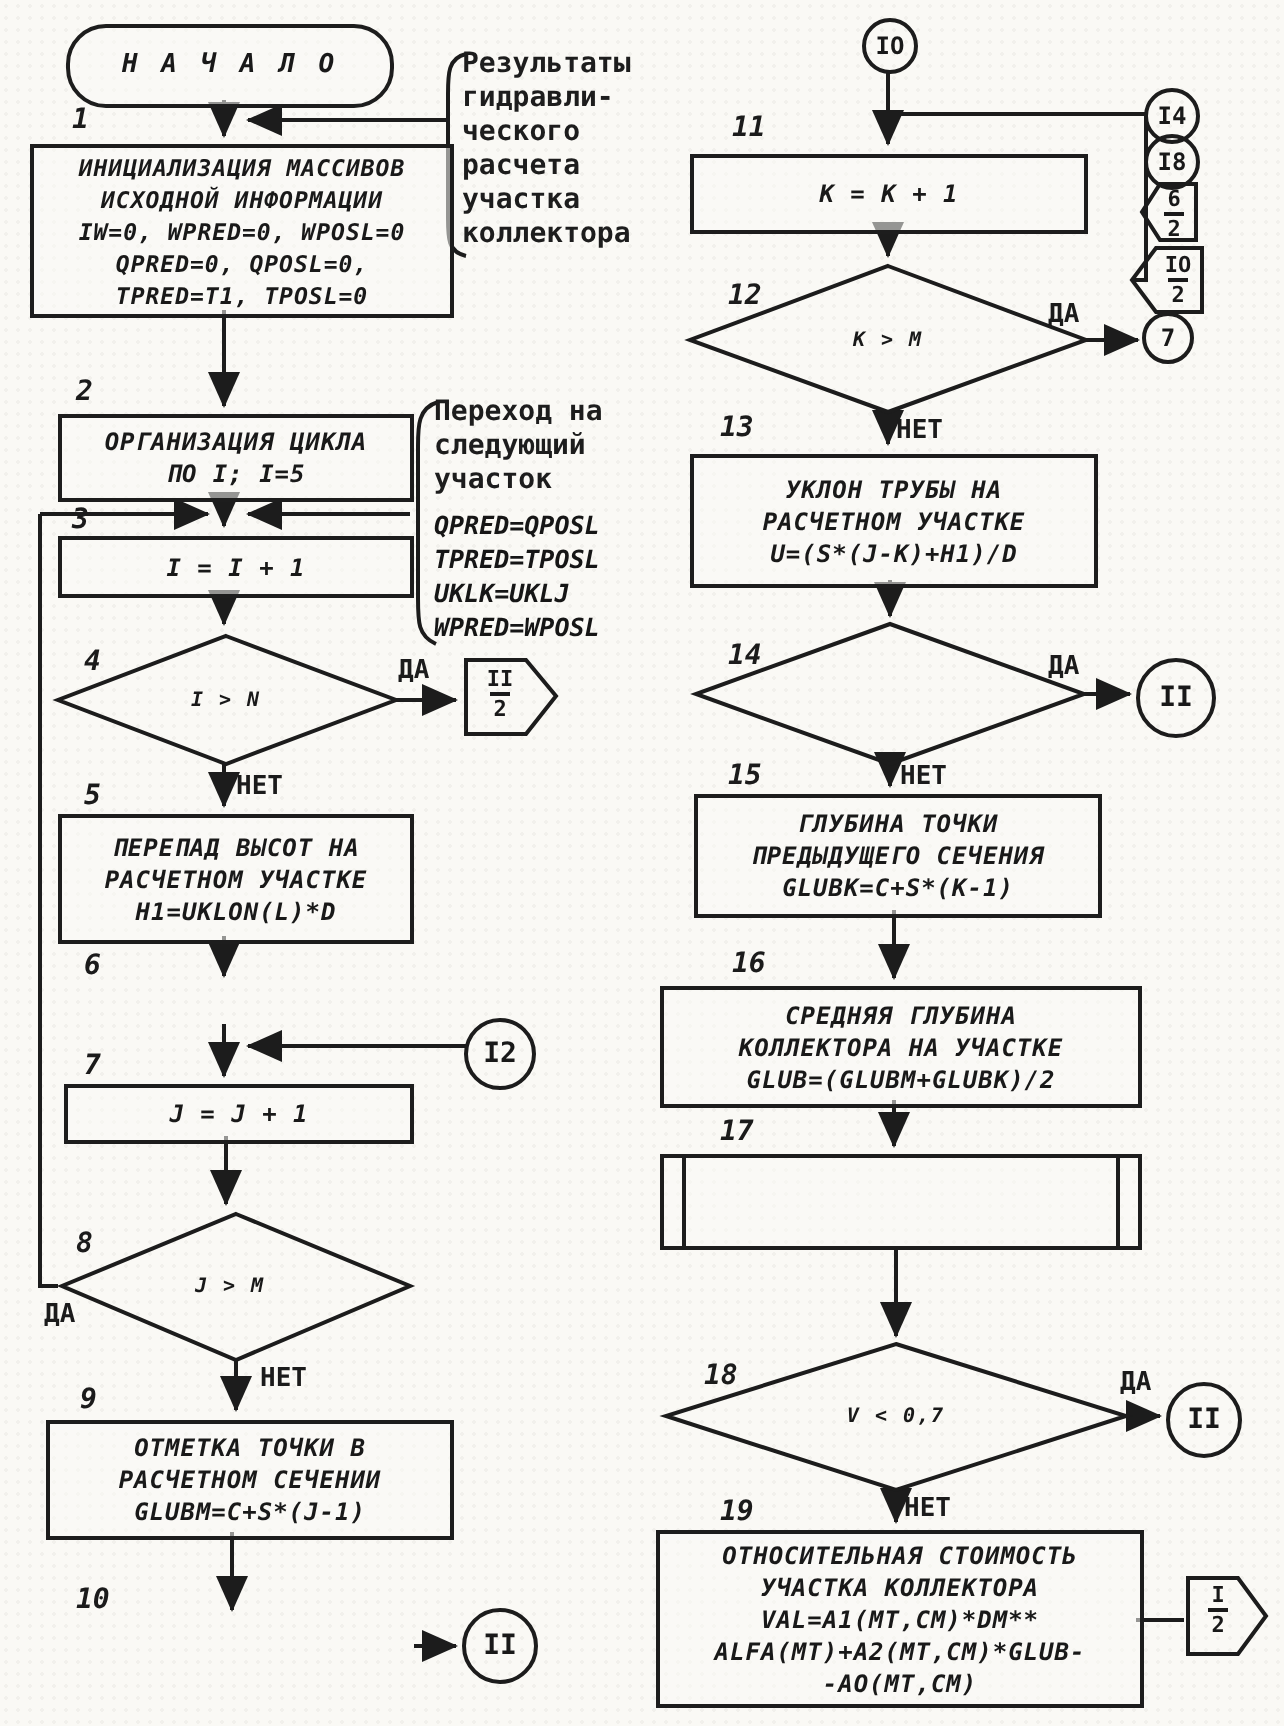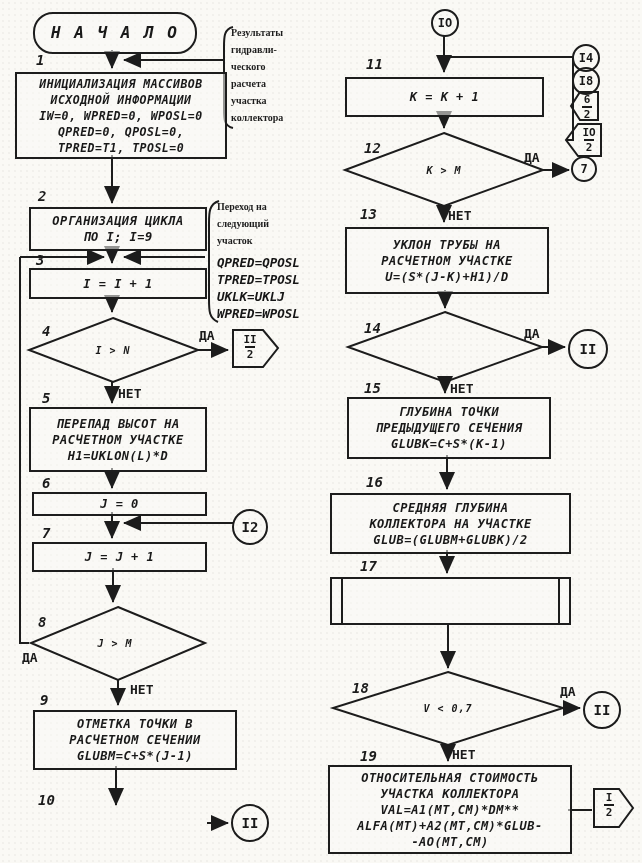--- a/index.html
+++ b/index.html
@@ -17,37 +17,37 @@
     position:absolute;z-index:2;border:2px solid #1d1d1d;
     display:flex;align-items:center;justify-content:center;
     background:rgba(250,249,245,0.55);
   }
   .bt{
     display:block;width:100%;text-align:center;white-space:pre-line;
     font-style:italic;font-weight:bold;font-size:12px;line-height:16px;
     letter-spacing:0.5px;color:#191919;
   }
   .oval{border-radius:20px;}
-  .oval .bt{font-size:16px;letter-spacing:2px;}
+  .oval .bt{font-size:13px;letter-spacing:2px;}
   .num{
     position:absolute;z-index:3;font-style:italic;font-weight:bold;
     font-size:14px;color:#1b1b1b;
   }
   .dlabel,.clabel{
     position:absolute;z-index:3;display:flex;align-items:center;justify-content:center;
     text-align:center;font-weight:bold;color:#191919;
   }
   .dlabel{font-style:italic;font-size:10px;letter-spacing:1px;}
   .clabel{font-size:12px;letter-spacing:0;}
   .branch{
     position:absolute;z-index:3;font-weight:bold;font-size:13px;color:#1b1b1b;text-align:right;
   }
   .note{
-    position:absolute;z-index:3;font-size:10px;line-height:17px;font-weight:bold;
-    white-space:pre-line;color:#1d1d1d;font-family:Liberation Serif, serif;
+    position:absolute;z-index:3;font-size:14px;line-height:17px;font-weight:bold;
+    white-space:pre-line;color:#1d1d1d;
   }
   .code{
     position:absolute;z-index:3;font-size:12.5px;line-height:17px;
     font-style:italic;font-weight:bold;white-space:pre-line;color:#161616;
   }
   .frac{
     position:absolute;z-index:3;display:flex;flex-direction:column;align-items:center;
     font-weight:bold;font-size:11px;line-height:13px;color:#191919;
   }
   .frac .fb{border-top:2px solid #1a1a1a;padding:0 2px;}
@@ -132,37 +132,34 @@
 
   <div class="box" style="left:15px;top:72px;width:208px;height:83px">
     <span class="bt" style="font-size:11.5px;line-height:16px">ИНИЦИАЛИЗАЦИЯ МАССИВОВ
 ИСХОДНОЙ  ИНФОРМАЦИИ
 IW=0, WPRED=0, WPOSL=0
 QPRED=0,  QPOSL=0,
 TPRED=T1, TPOSL=0</span>
   </div>
   <div class="box" style="left:29px;top:207px;width:174px;height:40px">
     <span class="bt">ОРГАНИЗАЦИЯ ЦИКЛА
-ПО I; I=9</span>
+ПО I; I=5</span>
   </div>
   <div class="box" style="left:29px;top:268px;width:174px;height:27px">
     <span class="bt">I = I + 1</span>
   </div>
   <div class="box" style="left:29px;top:407px;width:174px;height:61px">
     <span class="bt">ПЕРЕПАД  ВЫСОТ НА
 РАСЧЕТНОМ УЧАСТКЕ
 H1=UKLON(L)*D</span>
   </div>
-  <div class="box" style="left:32px;top:492px;width:171px;height:20px">
-    <span class="bt" style="line-height:13px">J = 0</span>
-  </div>
   <div class="box" style="left:32px;top:542px;width:171px;height:26px">
     <span class="bt">J = J + 1</span>
   </div>
-  <div class="box" style="left:33px;top:710px;width:200px;height:56px">
+  <div class="box" style="left:23px;top:710px;width:200px;height:56px">
     <span class="bt">ОТМЕТКА ТОЧКИ В
 РАСЧЕТНОМ СЕЧЕНИИ
 GLUBM=C+S*(J-1)</span>
   </div>
   <div class="box" style="left:345px;top:77px;width:195px;height:36px">
     <span class="bt">K = K + 1</span>
   </div>
   <div class="box" style="left:345px;top:227px;width:200px;height:63px">
     <span class="bt">УКЛОН ТРУБЫ НА
 РАСЧЕТНОМ УЧАСТКЕ

